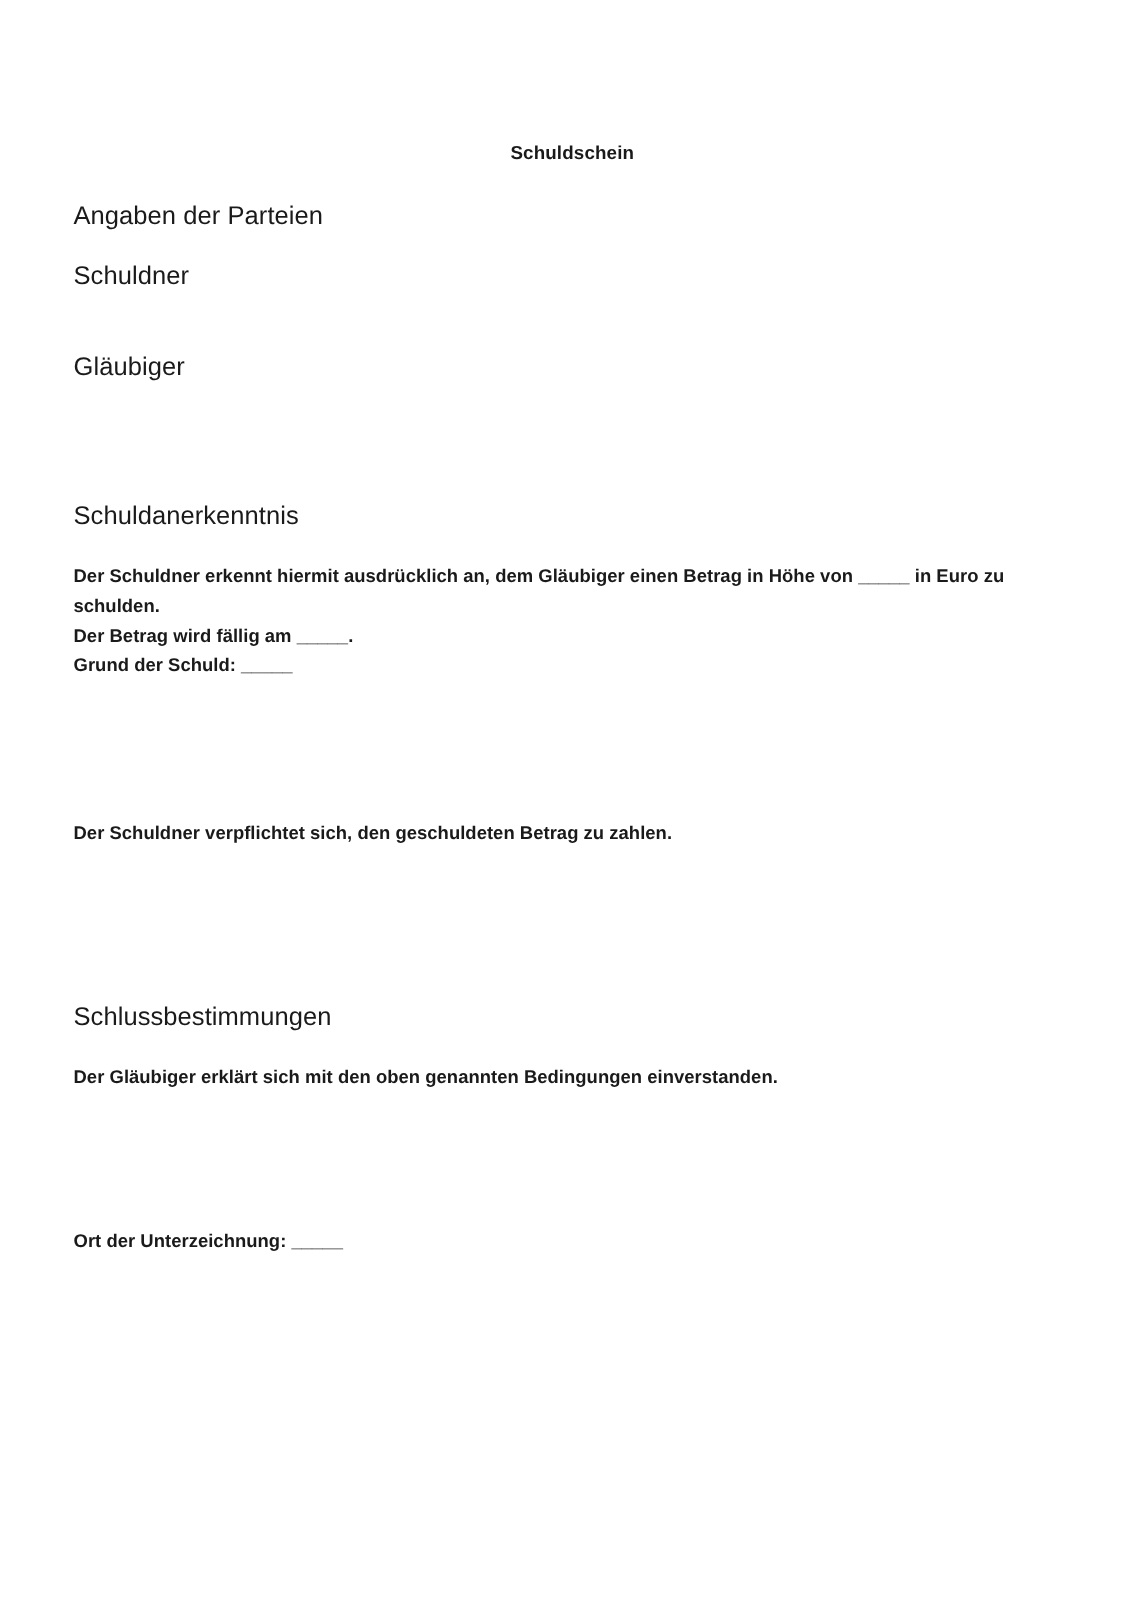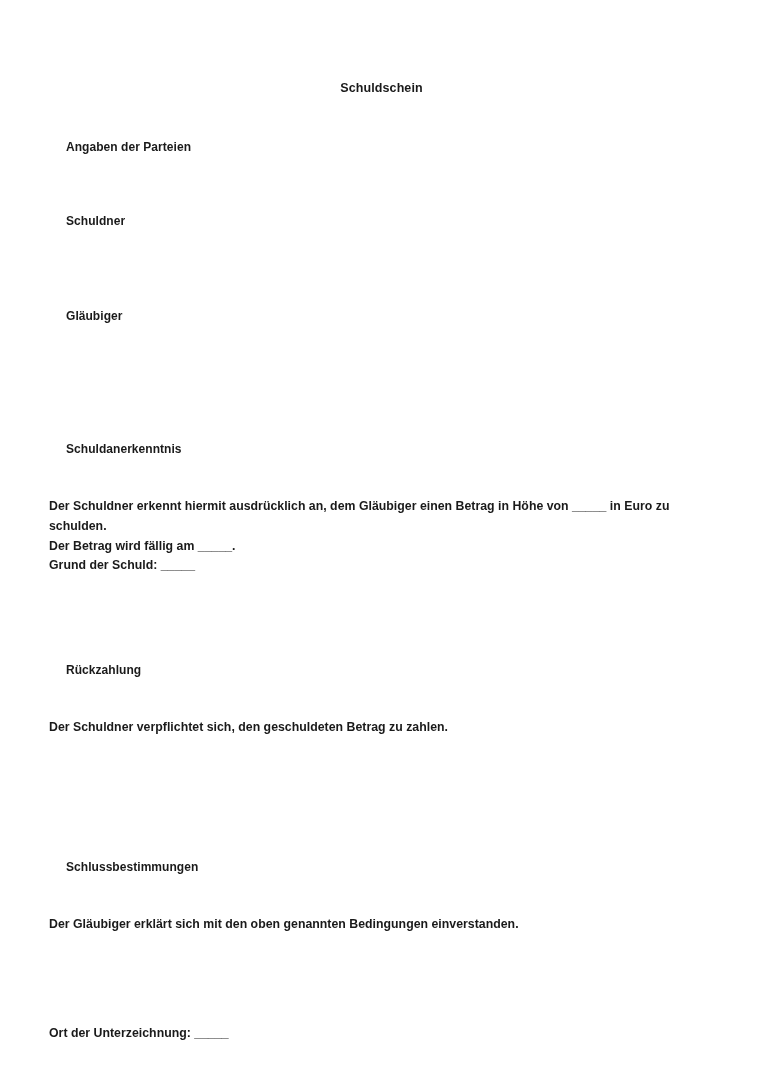--- a/index.html
+++ b/index.html
@@ -14,38 +14,38 @@
     font-family: "Liberation Sans", sans-serif;
     color: #1a1a1a;
     -webkit-font-smoothing: antialiased;
   }
   .page {
     position: relative;
     width: 763px;
     height: 1080px;
     background: #ffffff;
     box-sizing: border-box;
-    padding: 4px 49px;
+    padding: 18px 49px;
     overflow: hidden;
     border-radius: 23px;
   }
   .doc-title {
     text-align: center;
     font-size: 12.5px;
     font-weight: bold;
     line-height: 16px;
     margin: 0;
     padding-top: 76px;
     letter-spacing: 0.1px;
   }
   .section-heading {
-    font-size: 12px;
-    font-weight: bold;
+    font-size: 17px;
+    font-weight: normal;
     line-height: 16px;
-    margin: 17px;
+    margin: 0;
     letter-spacing: 0.05px;
   }
   .body-line {
     font-size: 12.3px;
     font-weight: bold;
     line-height: 19.8px;
     margin: 0;
     letter-spacing: 0.02px;
   }
   .para {
@@ -90,21 +90,20 @@
     <div class="gap-heading-to-body"></div>
 
     <p class="body-line para">Der Schuldner erkennt hiermit ausdrücklich an, dem Gläubiger einen Betrag in Höhe von _____ in Euro zu schulden.</p>
     <p class="body-line para">Der Betrag wird fällig am _____.</p>
     <p class="body-line para">Grund der Schuld: _____</p>
   </div>
 
   <div class="gap-ack-to-repay"></div>
 
   <div>
-    <div class="section-heading">Rückzahlung</div>
 
     <div class="gap-heading-to-body"></div>
 
     <p class="body-line para">Der Schuldner verpflichtet sich, den geschuldeten Betrag zu zahlen.</p>
   </div>
 
   <div class="gap-repay-to-final"></div>
 
   <div>
     <div class="section-heading">Schlussbestimmungen</div>

